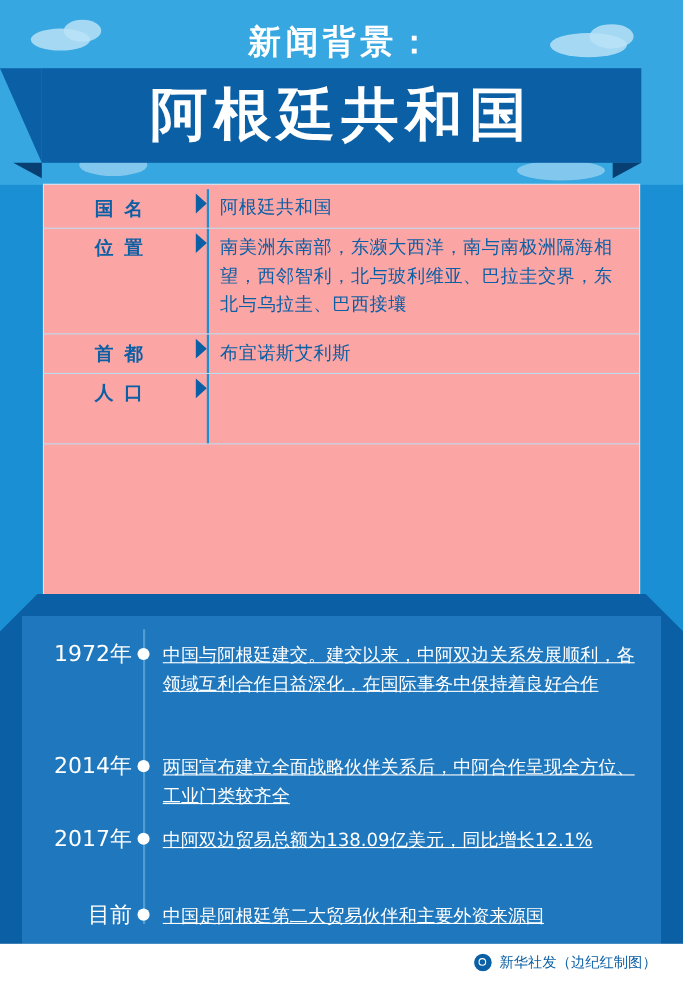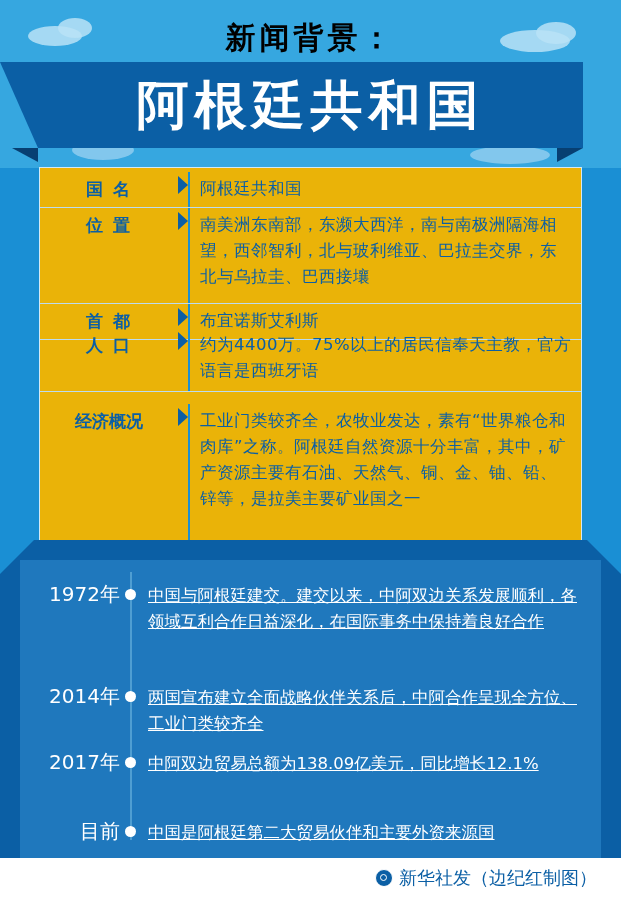--- a/index.html
+++ b/index.html
@@ -42,21 +42,21 @@
   .cloud.c6 { left: 470px; top: 146px; width: 80px; height: 18px; background:#8fcdef;}
 
   
   .title-small {
     position: absolute;
     left: 0; top: 18px;
     width: 621px;
     text-align: center;
     font-size: 30px;
     font-weight: bold;
-    color: #000000;
+    color: #ffffff;
     letter-spacing: 4px;
     font-family: "DejaVu Sans", "Liberation Sans", sans-serif;
   }
   .ribbon {
     position: absolute;
     left: 38px; top: 62px;
     width: 545px;
     height: 86px;
     background: #0b5fa5;
   }
@@ -96,21 +96,21 @@
     letter-spacing: 6px;
     font-family: "DejaVu Sans", "Liberation Sans", sans-serif;
   }
 
   
   .card {
     position: absolute;
     left: 40px; top: 168px;
     width: 541px;
     height: 372px;
-    background: #eab308;
+    background: #fca5a5;
     box-shadow: 0 0 0 1px #d2e9f6;
   }
   .card-inner {
     position: absolute;
     left: 0; top: 0;
     width: 541px;
     height: 372px;
   }
   .row {
     position: absolute;
@@ -249,21 +249,21 @@
     content: "";
     position: absolute;
     left: 4px; top: 4px;
     width: 7px; height: 7px;
     border-radius: 50%;
     border: 1.5px solid #ffffff;
     box-sizing: border-box;
   }
   .footer-text {
     color: #0b5fa5;
-    font-size: 18px;
+    font-size: 13px;
     font-family: "DejaVu Sans", "Liberation Sans", sans-serif;
   }
   .footer-bar {
     position: absolute;
     left: 0; top: 858px;
     width: 621px;
     height: 42px;
     background: #ffffff;
   }
 </style>
@@ -302,33 +302,26 @@
         <div class="row-text">布宜诺斯艾利斯</div>
       </div>
 
       <div class="row" style="top:40px;height:96px;">
         <div class="row-label">位  置</div>
         <div class="row-arrow"></div>
         <div class="row-vline"></div>
         <div class="row-text">南美洲东南部，东濒大西洋，南与南极洲隔海相望，西邻智利，北与玻利维亚、巴拉圭交界，东北与乌拉圭、巴西接壤</div>
       </div>
 
-      <div class="row" style="top:160px;height:64px;">
+      <div class="row" style="top:172px;height:64px;">
         <div class="row-label">人  口</div>
         <div class="row-arrow"></div>
         <div class="row-vline"></div>
-        <div class="row-text">约为4400万。75%以上的居民信奉天主教，官方语言是西班牙语</div>
       </div>
 
-      <div class="row" style="top:236px;height:136px;border-bottom:none;">
-        <div class="row-label" style="letter-spacing:0;">经济概况</div>
-        <div class="row-arrow"></div>
-        <div class="row-vline"></div>
-        <div class="row-text">工业门类较齐全，农牧业发达，素有“世界粮仓和肉库”之称。阿根廷自然资源十分丰富，其中，矿产资源主要有石油、天然气、铜、金、铀、铅、锌等，是拉美主要矿业国之一</div>
-      </div>
 
     </div>
   </div>
 
   <div class="panel-bg"></div>
   <div class="panel-notch-l"></div>
   <div class="panel-notch-r"></div>
   <div class="panel"></div>
   <div class="timeline-line"></div>
 

